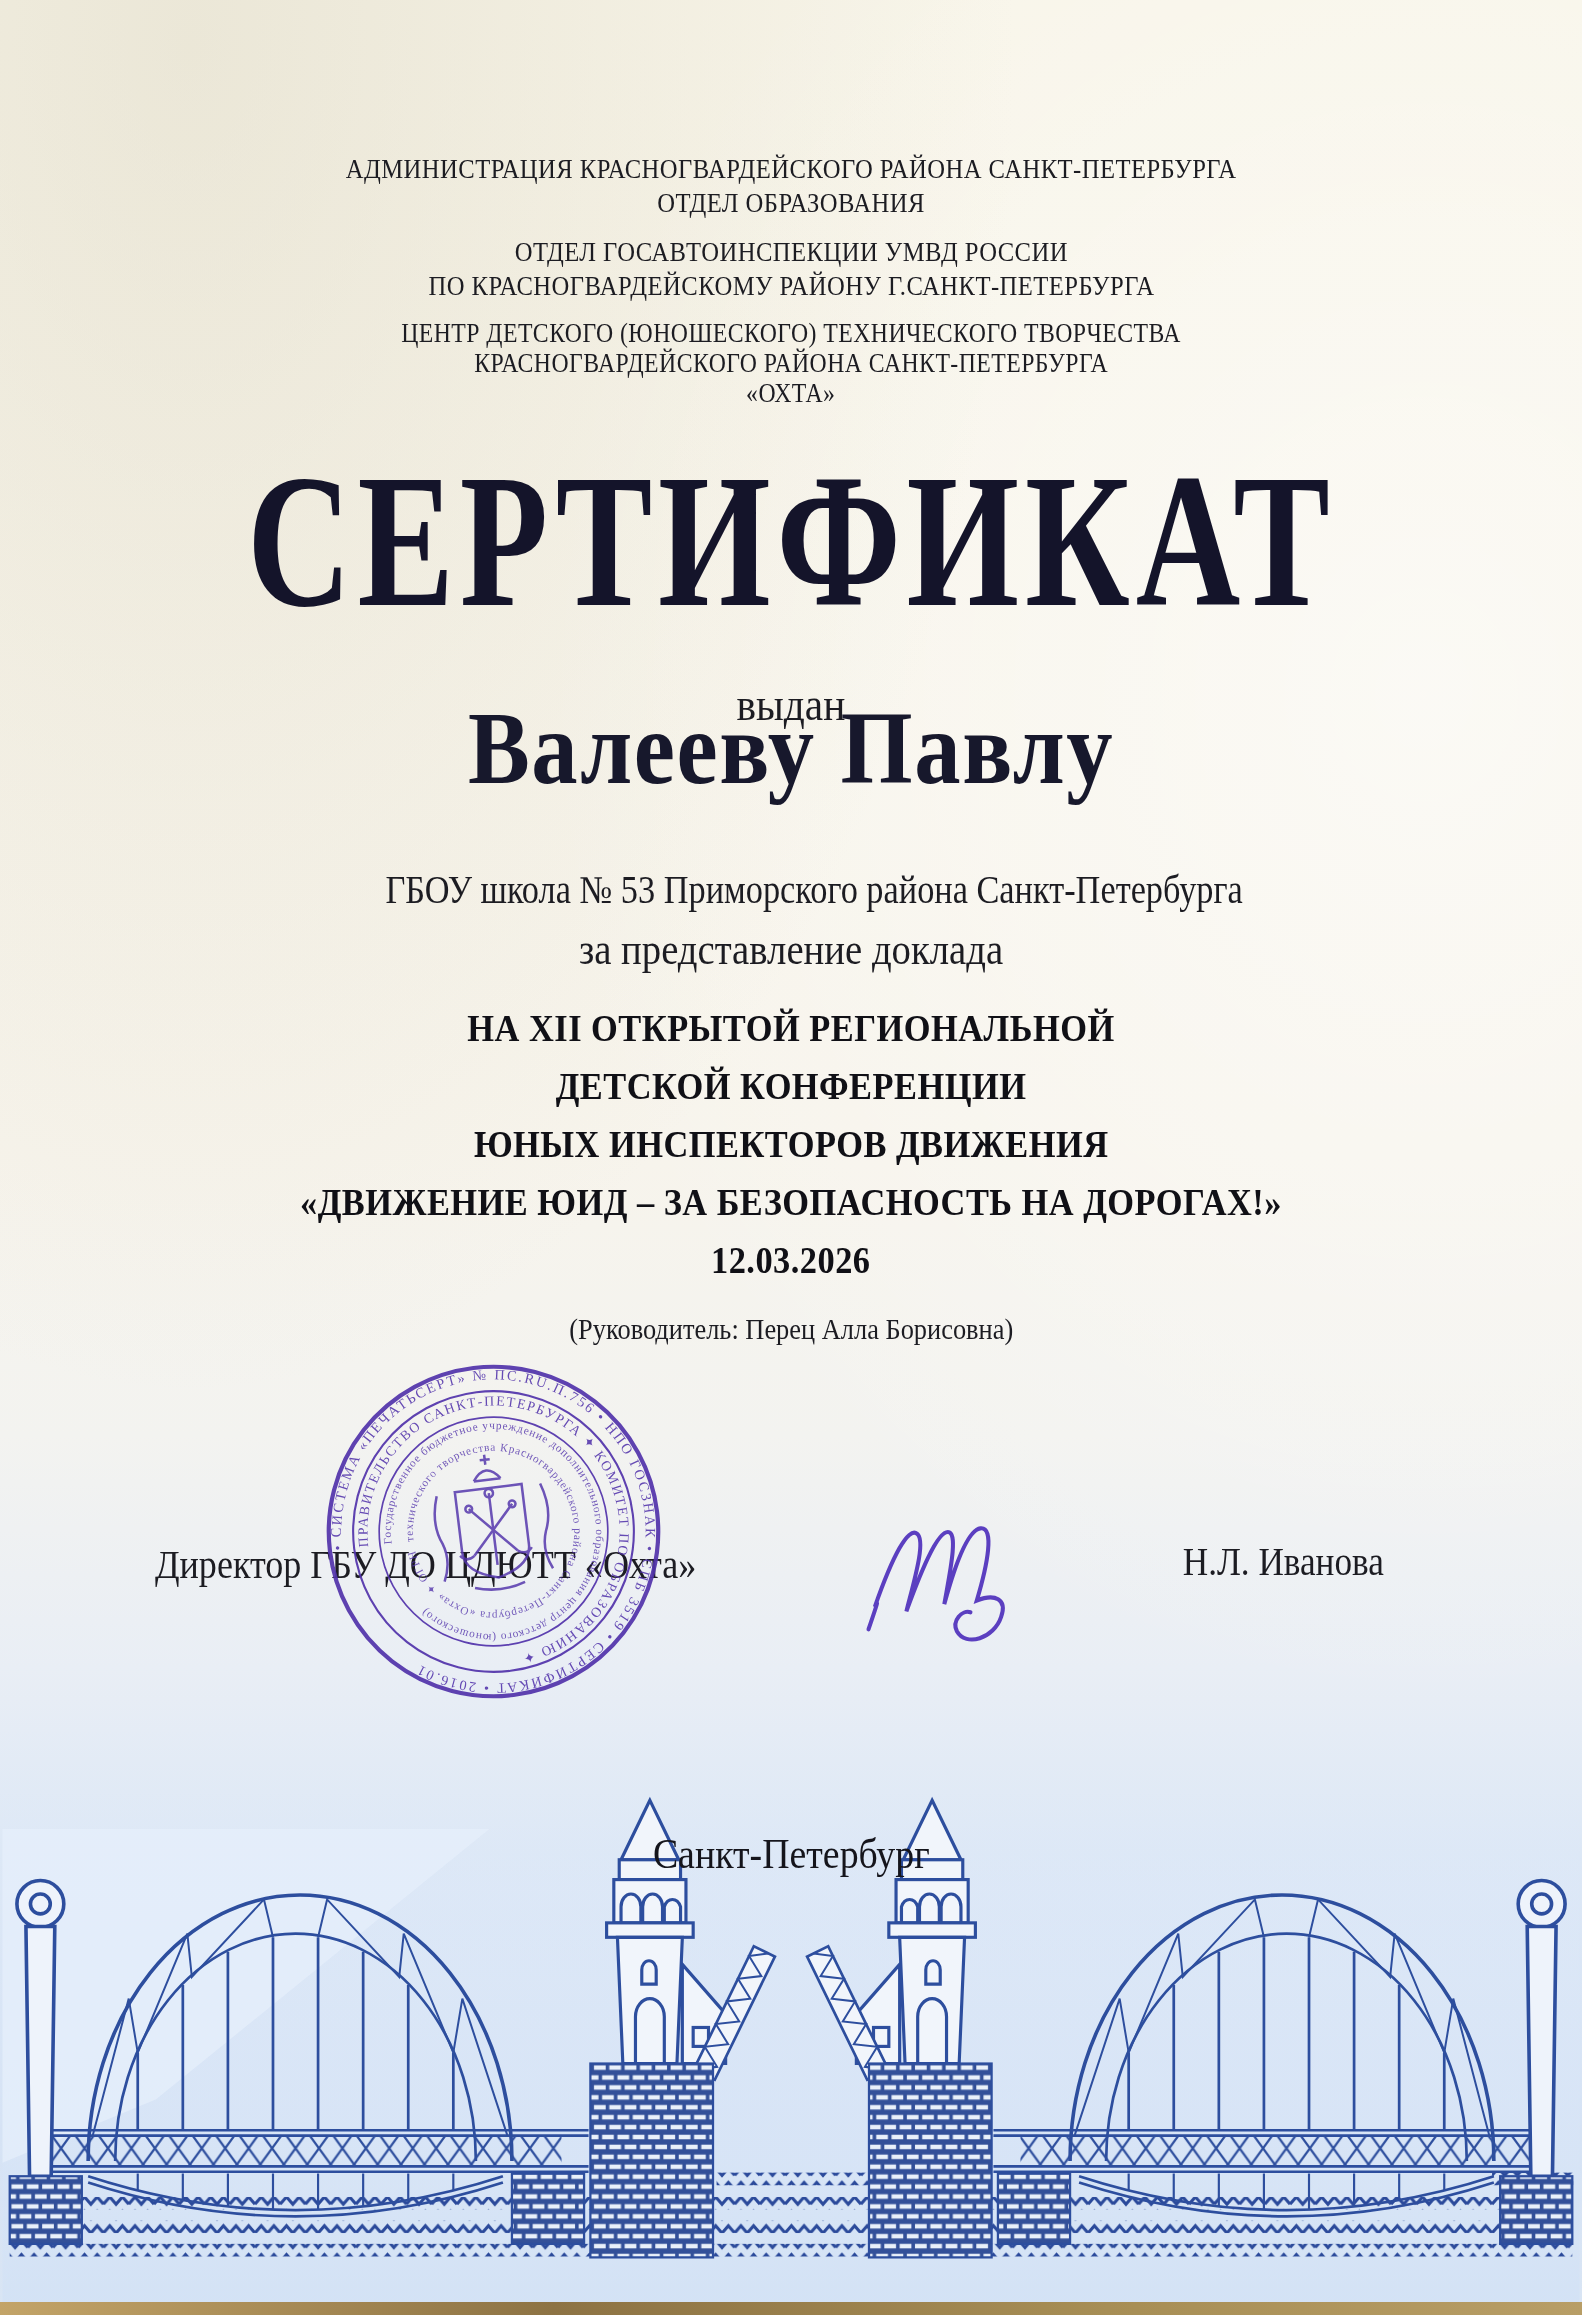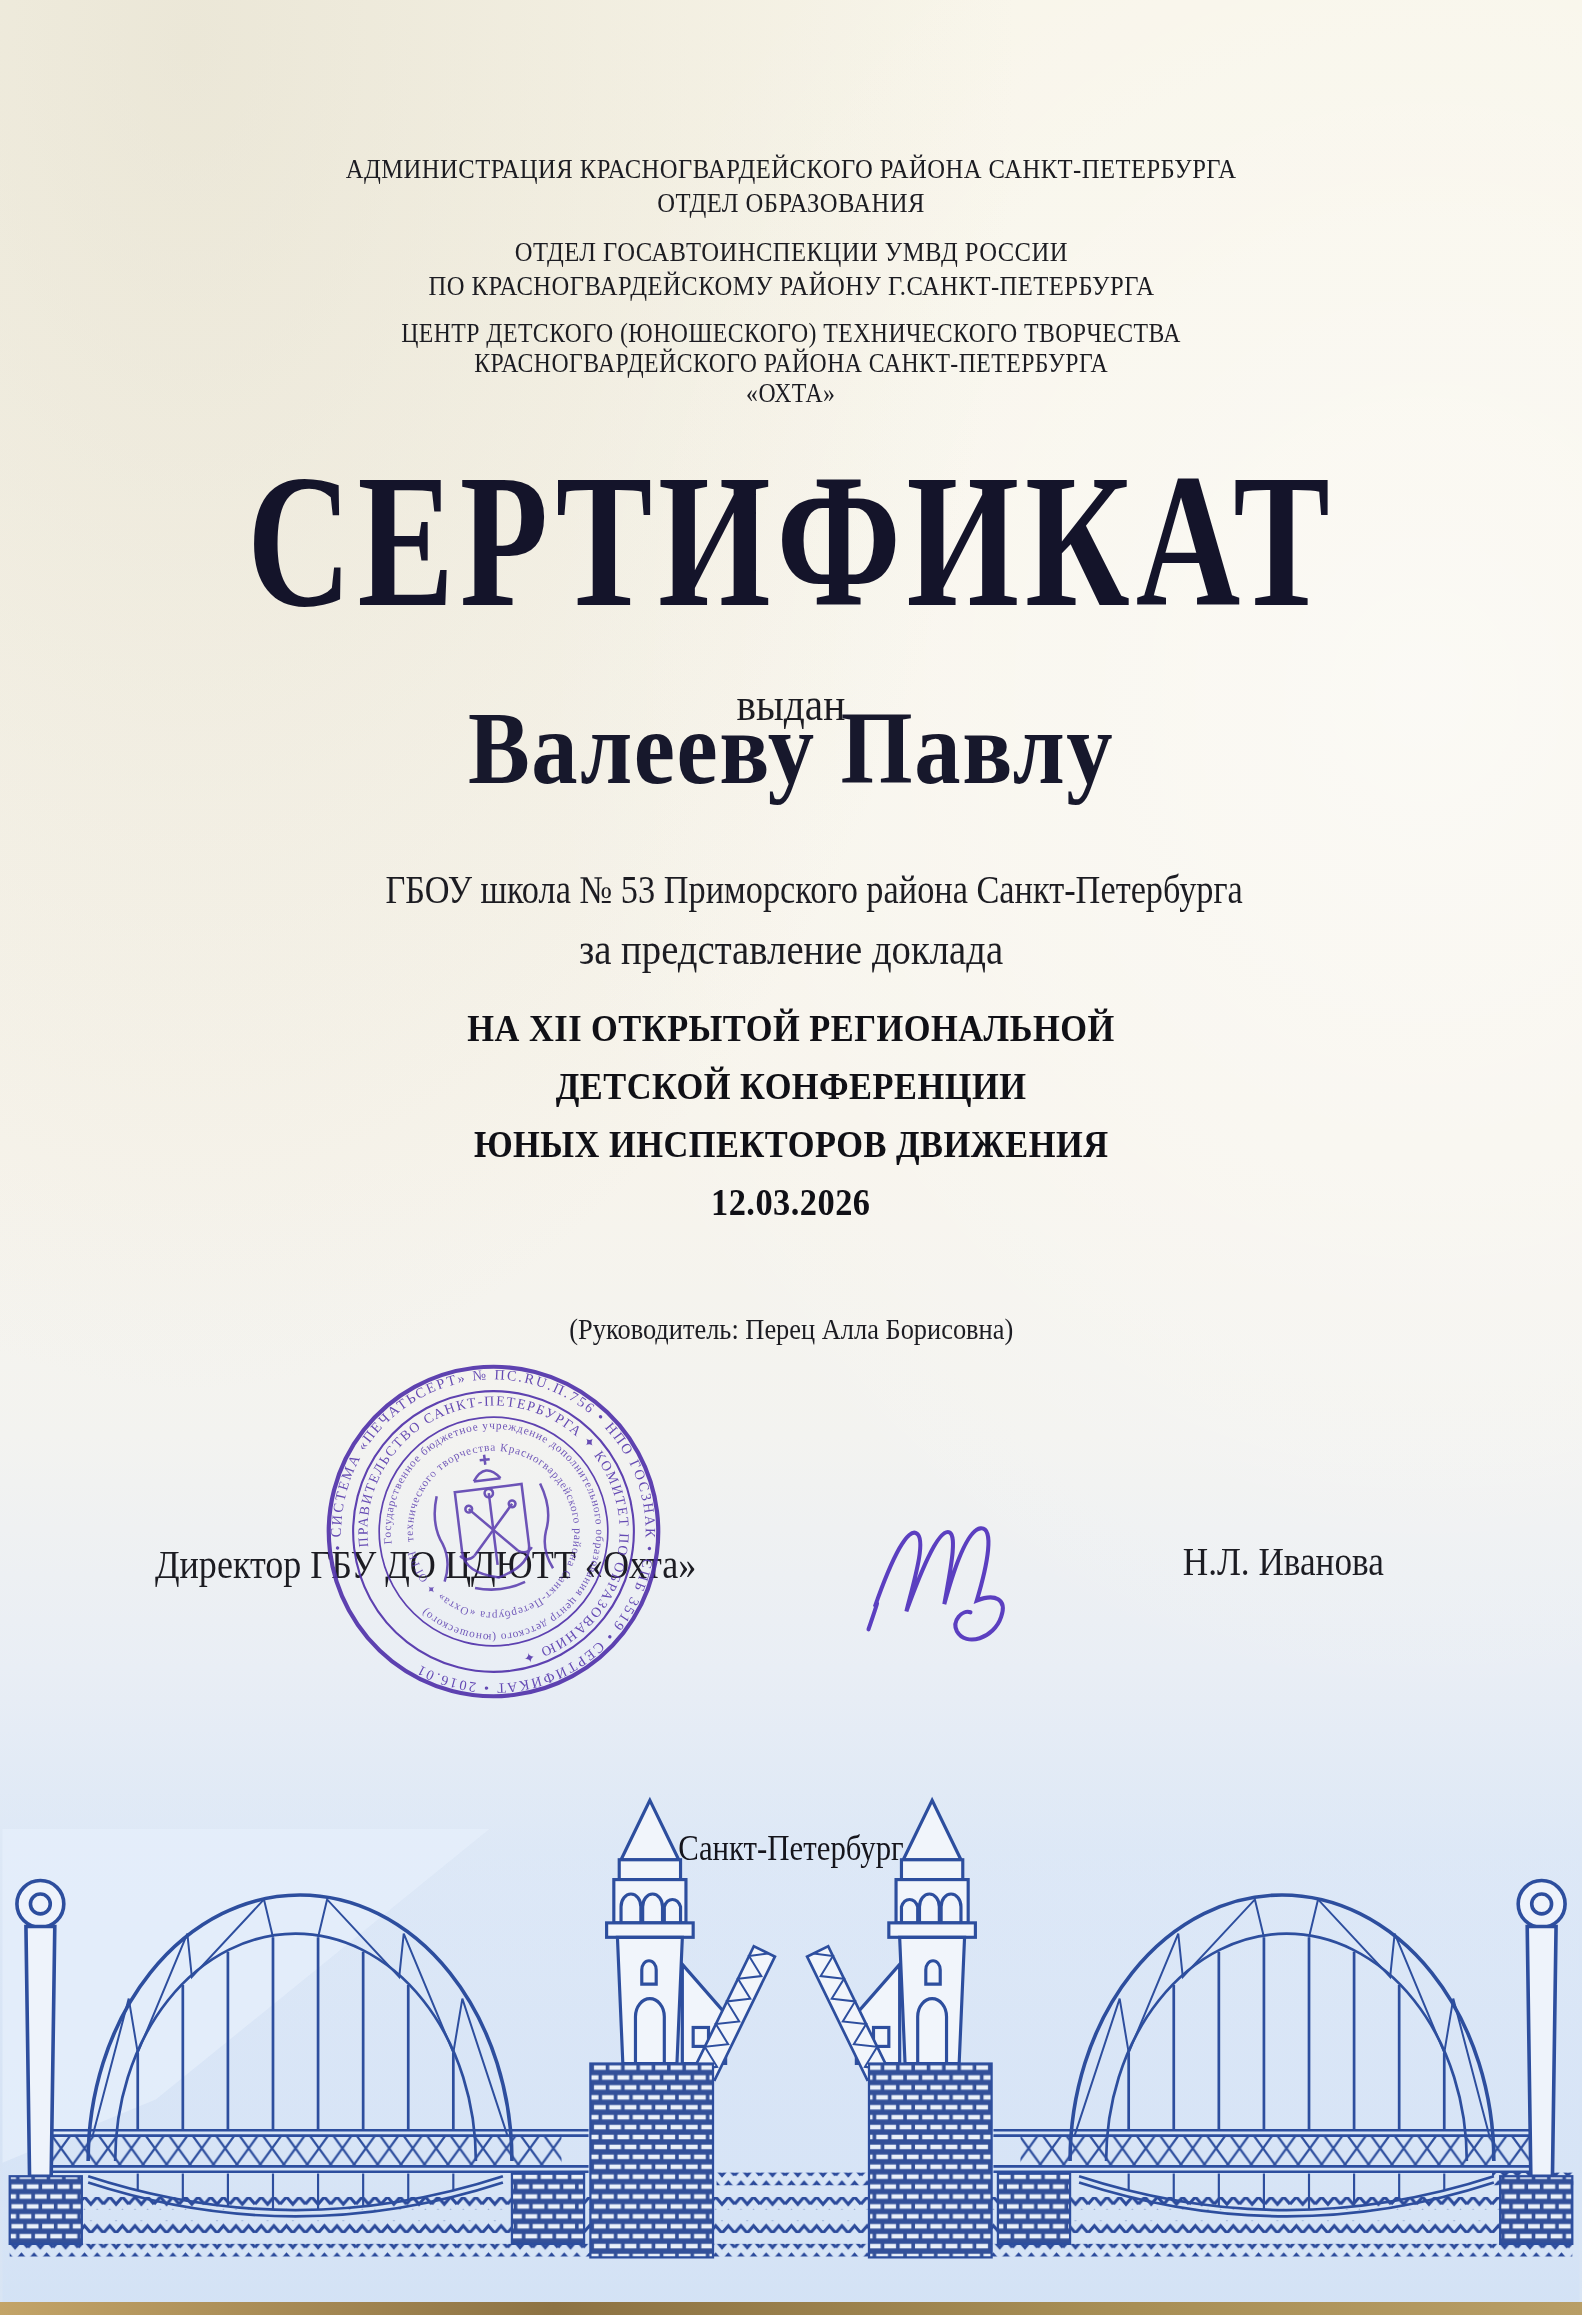--- a/index.html
+++ b/index.html
@@ -22,21 +22,21 @@
   .issued{top:677px;font-size:47px;}
   .recipient{top:692px;font-size:103px;font-weight:bold;color:#17182c;letter-spacing:1.8px;line-height:1.1;}
   .recipient .cond{transform:scaleX(.9);}
   .school{top:867px;font-size:39px;padding-left:47px;}
   .reason{top:924px;font-size:44px;}
   .event{top:1000px;font-size:37px;font-weight:bold;color:#101016;line-height:58px;letter-spacing:0.5px;}
   .event .cond{transform:scaleX(.93);}
   .supervisor{top:1312px;font-size:30px;}
   .director{position:absolute;left:118px;top:1540px;font-size:41px;color:#1c1c22;white-space:nowrap;z-index:2;}
   .signer{position:absolute;left:1169px;top:1538px;font-size:40px;color:#1c1c22;white-space:nowrap;}
-  .city{top:1829px;font-size:35px;color:#15151c;z-index:3;}
+  .city{top:1829px;font-size:43px;color:#15151c;z-index:3;}
   .stamp{position:absolute;left:317px;top:1355px;width:353px;height:353px;z-index:3;opacity:.92;transform:rotate(-7deg);}
   .sig{position:absolute;left:861px;top:1458px;width:181px;height:194px;z-index:3;}
   .bridge{position:absolute;left:0;top:1775px;width:1582px;height:541px;}
   .desk{position:absolute;left:0;bottom:0;width:100%;height:13.6px;
     background:linear-gradient(90deg,#c3a468 0%,#8d7344 35%,#a78e55 70%,#b89e66 100%);z-index:4;}
 </style>
 </head>
 <body>
 
 <div class="paper">
@@ -72,20 +72,21 @@
   </div>
 
   <div class="ctr reason">
     <span class="cond">за представление доклада</span>
   </div>
 
   <div class="ctr event">
     <div><span class="cond">НА XII ОТКРЫТОЙ РЕГИОНАЛЬНОЙ</span></div>
     <div><span class="cond">ДЕТСКОЙ КОНФЕРЕНЦИИ</span></div>
     <div><span class="cond">ЮНЫХ ИНСПЕКТОРОВ ДВИЖЕНИЯ</span></div>
+    <div><span class="cond">«ДВИЖЕНИЕ ЮИД – ЗА БЕЗОПАСНОСТЬ НА ДОРОГАХ!»</span></div>
     <div><span class="cond">12.03.2026</span></div>
   </div>
 
   <div class="ctr supervisor">
     <span class="cond">(Руководитель: Перец Алла Борисовна)</span>
   </div>
 
   <div class="director">
     <span class="cond">Директор ГБУ ДО ЦДЮТТ «Охта»</span>
   </div>

